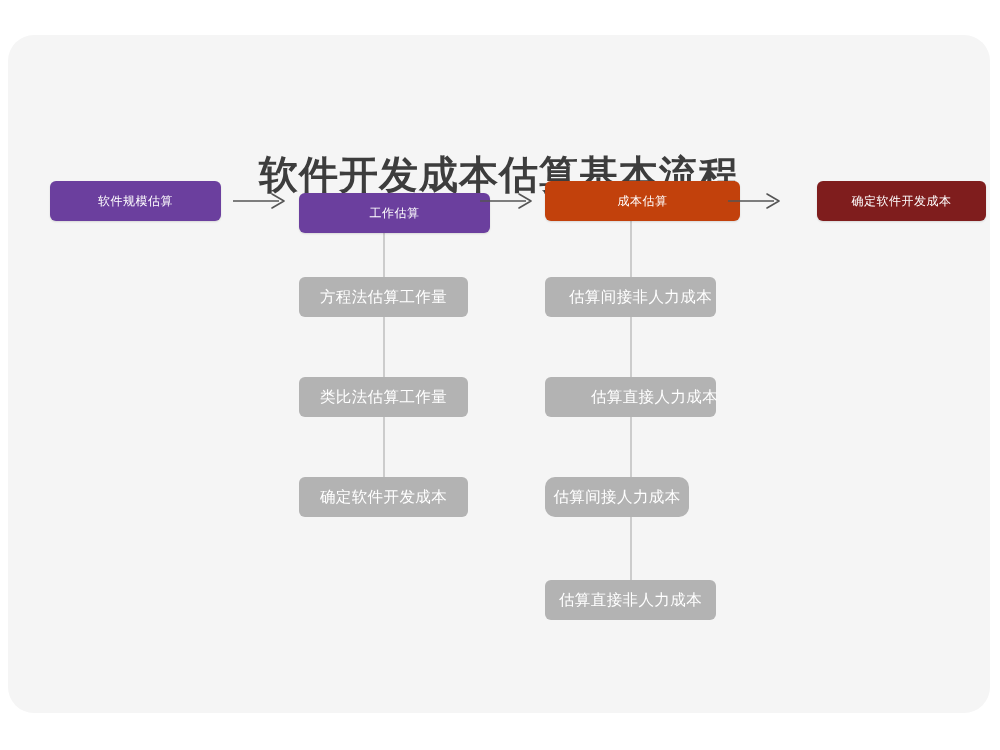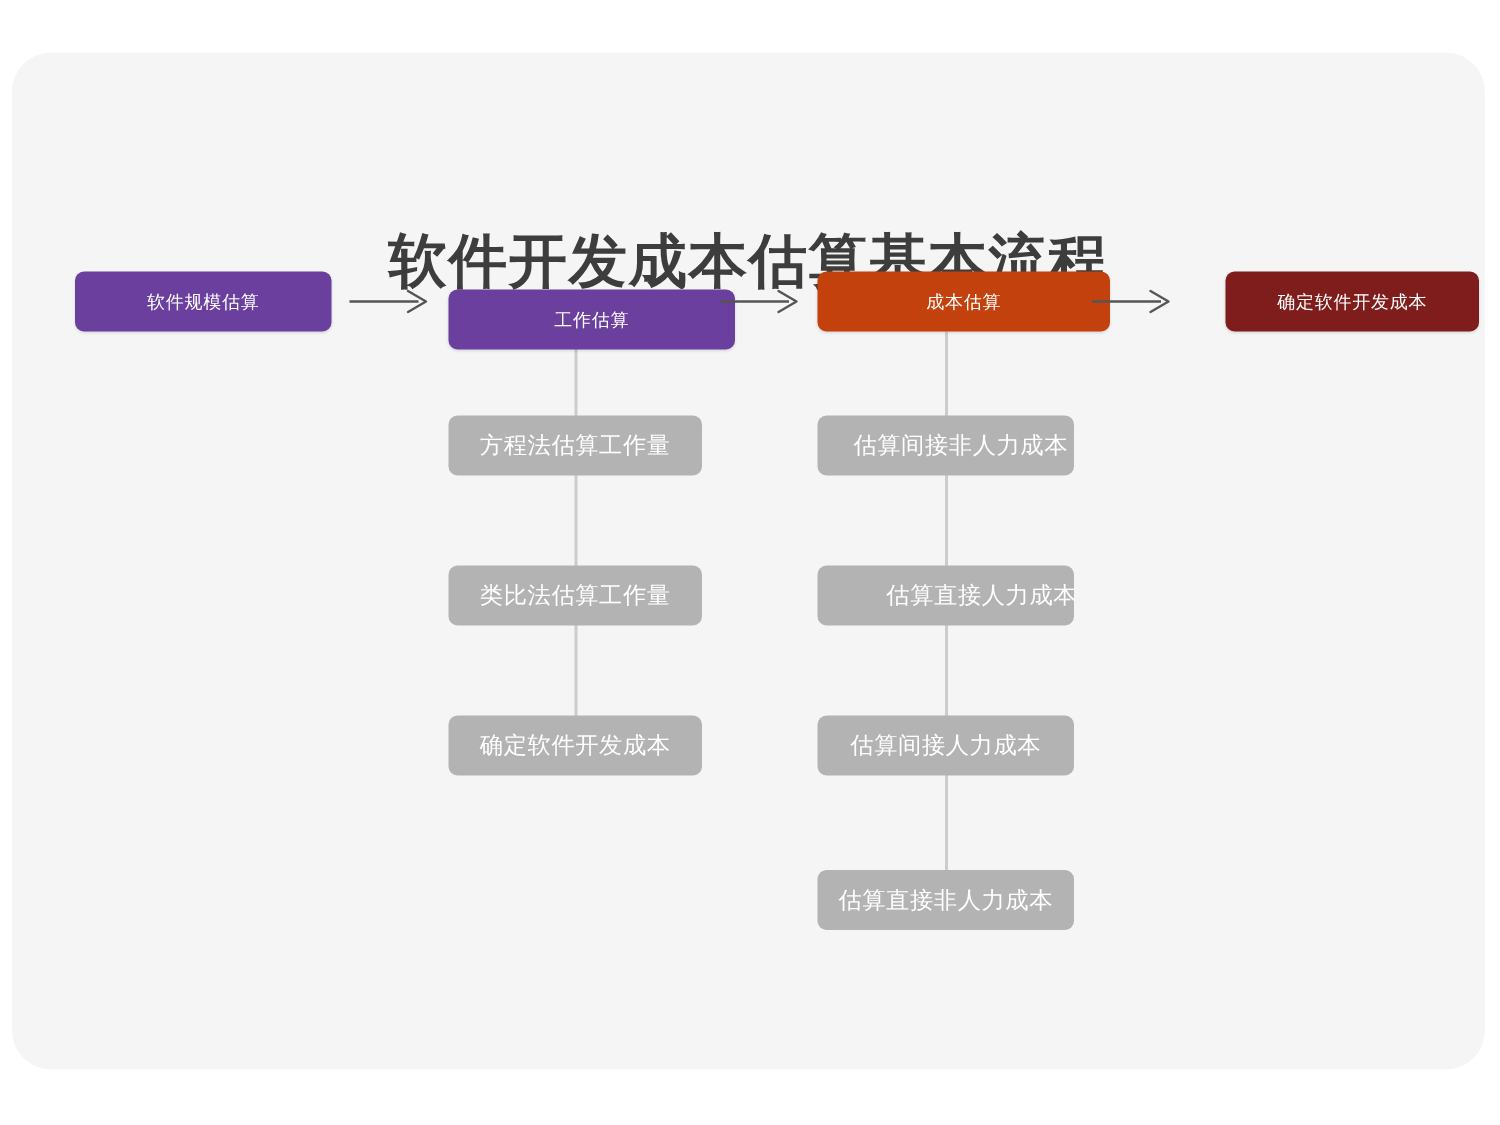--- a/index.html
+++ b/index.html
@@ -127,18 +127,18 @@
           </svg>
         </div>
       </div>
 
     <div id="branches">
         <div class="node secondary" style="background: rgb(179, 179, 179); left: 291px; top: 242px; width: 169px; height: 40px;">方程法估算工作量</div>
         <div class="node secondary" style="background: rgb(179, 179, 179); left: 291px; top: 342px; width: 169px; height: 40px;">类比法估算工作量</div>
         <div class="node secondary" style="background: rgb(179, 179, 179); left: 291px; top: 442px; width: 169px; height: 40px;">确定软件开发成本</div>
         <div class="node secondary" style="background: rgb(179, 179, 179); left: 537px; top: 242px; width: 171px; height: 40px; padding-left: 20px;">估算间接非人力成本</div>
         <div class="node secondary" style="background: rgb(179, 179, 179); left: 537px; top: 342px; width: 171px; height: 40px; padding-left: 48px;">估算直接人力成本</div>
-        <div class="node secondary" style="background: rgb(179, 179, 179); left: 537px; top: 442px; width: 171px; height: 40px;">估算间接人力成本</div>
+        <div class="node secondary" style="background: rgb(179, 179, 179); left: 537px; top: 442px; width: 144px; height: 40px; border-radius: 10px;">估算间接人力成本</div>
         <div class="node secondary" style="background: rgb(179, 179, 179); left: 537px; top: 545px; width: 171px; height: 40px;">估算直接非人力成本</div>
       </div>
 
   </div>
 </div>
 
 </body></html>

